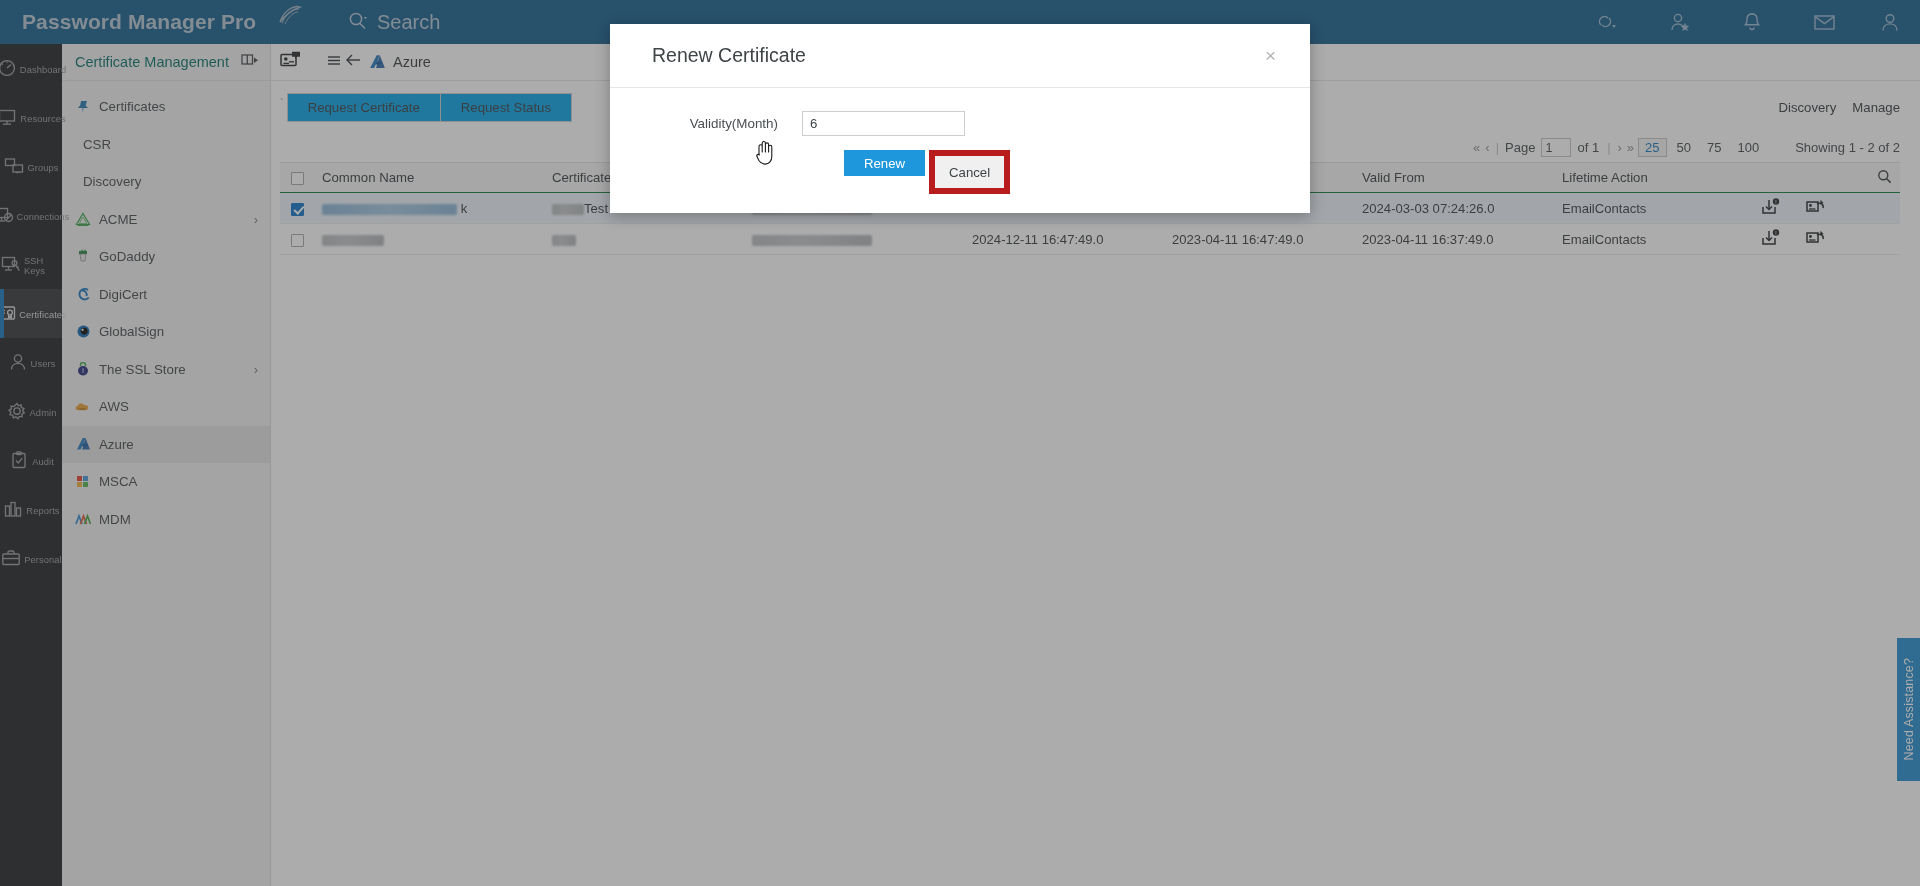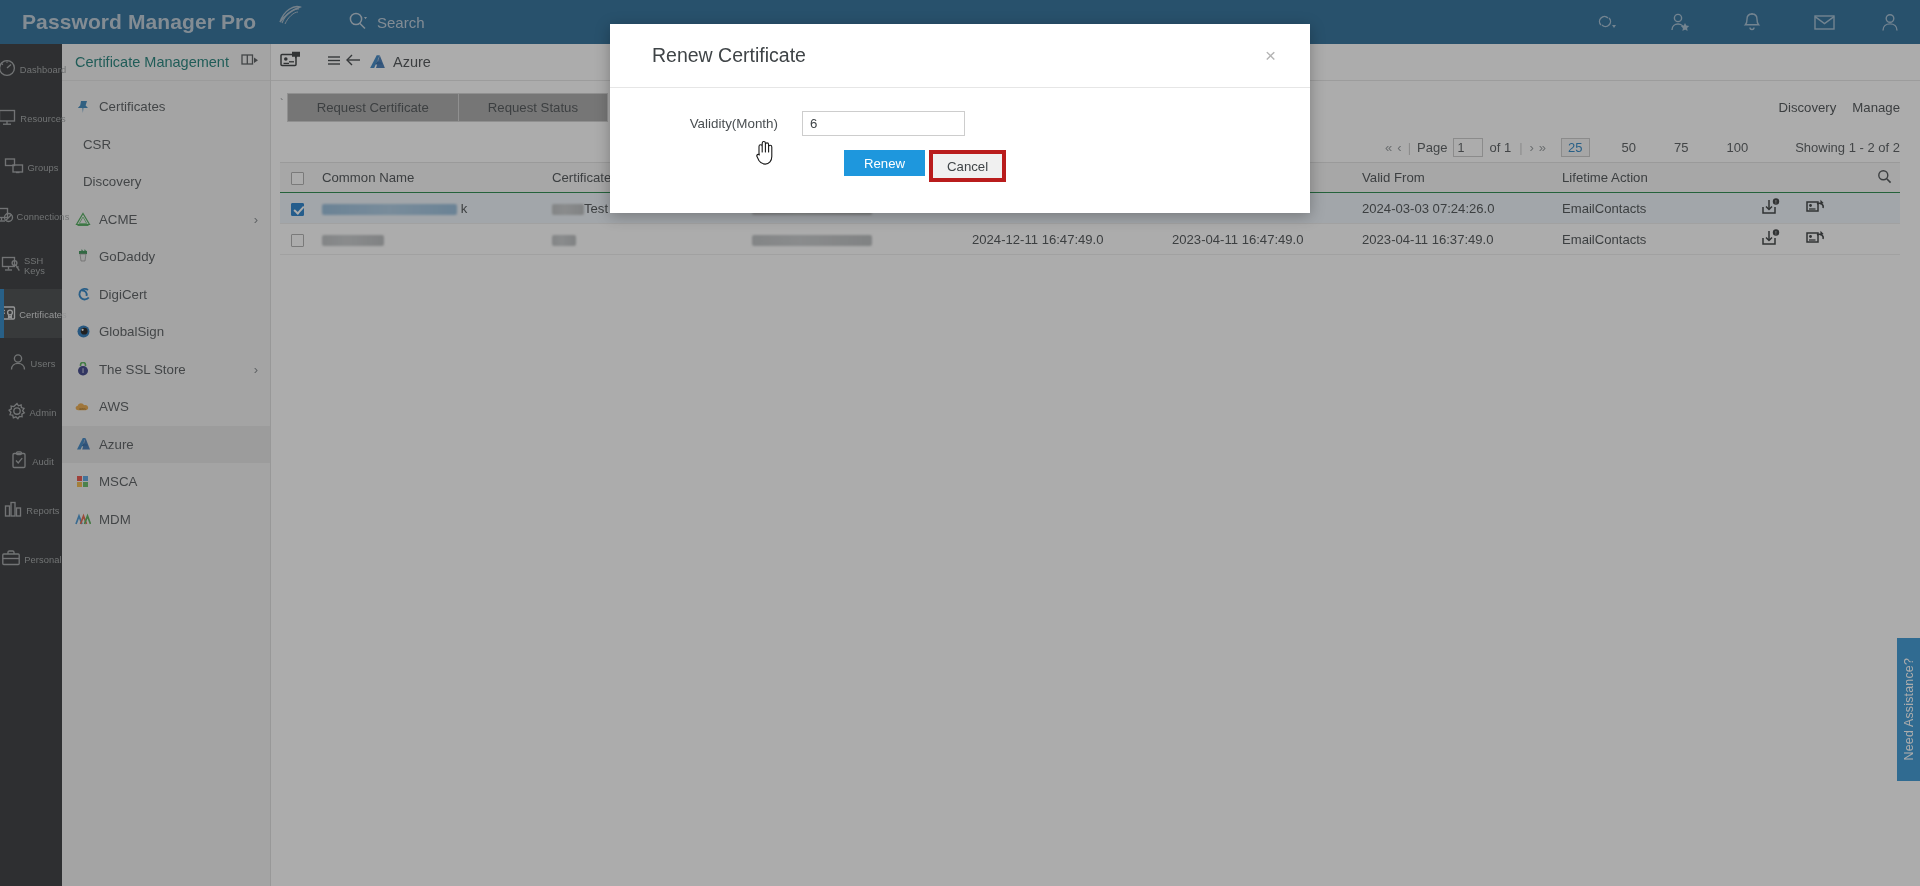--- a/index.html
+++ b/index.html
@@ -24,21 +24,21 @@
     color: #b9c9d5; font-size: 21px; font-weight: 600; letter-spacing: .1px;
     white-space: nowrap;
   }
   .logo-swoosh { margin-left: 2px; position: relative; top: -5px; }
   .search-zone {
     flex: 1; height: 44px; display: flex; align-items: center;
     padding-left: 14px; gap: 10px;
   }
   .search-input {
     background: transparent; border: none; outline: none;
-    color: #cfdbe5; font-size: 15px; font-family: "Liberation Sans", sans-serif;
+    color: #cfdbe5; font-size: 20px; font-family: "Liberation Sans", sans-serif;
     width: 300px;
   }
   .search-input::placeholder { color: #b7c8d6; }
   .top-icons { display: flex; align-items: center; height: 44px; }
   .top-icon {
     width: 72px; height: 44px; display: flex; align-items: center;
     justify-content: center; cursor: pointer;
   }
   .top-icon:last-child { width: 60px; }
 
@@ -99,21 +99,21 @@
   }
   .crumb-ico { display: flex; align-items: center; gap: 3px; cursor: pointer; }
   .crumb-text { font-size: 14.5px; color: #3e4346; }
 
   .toolbar {
     height: 52px; display: flex; align-items: center; padding: 0 20px 0 6px;
     position: relative;
   }
   .tb-dot { color: #767b7e; font-size: 11px; padding: 0 3px 8px 3px; }
   .tb-btn {
-    height: 29px; padding: 0 29px; background: #a3a3a3;
+    height: 29px; padding: 0 20px; background: #0ea5e9;
     border: 1px solid #cfcfcf; font-size: 13.2px; color: #3f4447;
     cursor: pointer; font-family: "Liberation Sans", sans-serif;
     display: flex; align-items: center; margin-right: -1px;
   }
   .tb-right {
     margin-left: auto; display: flex; align-items: center; gap: 16px;
     font-size: 13.2px; color: #3f4447;
   }
   .tb-link { cursor: pointer; }
 
@@ -127,21 +127,21 @@
   }
   .pg-sep { color: #c8c8c8; padding: 0 4px; }
   .pg-label { padding: 0 6px 0 2px; }
   .pg-input {
     width: 30px; height: 19px; border: 1px solid #c6c6c6; background: #fff;
     font-size: 12.5px; color: #4a4f52; text-align: left; padding: 0 3px;
     font-family: "Liberation Sans", sans-serif; outline: none;
   }
   .pg-of { padding: 0 4px 0 6px; text-align: right; }
   .pg-size {
-    padding: 1px 6px; cursor: pointer; color: #4a4f52; margin: 0 13px;
+    padding: 1px 6px; cursor: pointer; color: #4a4f52; margin: 0 2px;
   }
   .pg-size.active {
     color: #1c7cc0; border: 1px solid #c6c6c6; background: #f5f5f5;
   }
   .pg-showing { margin-left: 28px; color: #4a4f52; }
 
   
   .tbl-wrap { padding: 0 20px 0 9px; }
   table.grid { width: 100%; border-collapse: collapse; }
   table.grid thead th {
@@ -206,21 +206,21 @@
     font-size: 13.2px; color: #3f4447; padding: 0 7px; outline: none;
     font-family: "Liberation Sans", sans-serif;
   }
   .btn-row { display: flex; margin-top: 14px; padding-left: 192px; gap: 0; }
   .btn-renew {
     height: 26px; padding: 0 19px; background: #1e97dd; border: 1px solid #1e97dd;
     color: #fff; font-size: 13.2px; cursor: pointer;
     font-family: "Liberation Sans", sans-serif;
   }
   .btn-cancel {
-    height: 32px; padding: 0 14px; background: #f0f0f0; border: 4px solid #b91c1c;
+    height: 44px; padding: 0 14px; background: #f0f0f0; border: 6px solid #b91c1c;
     color: #3f4447; font-size: 13.2px; cursor: pointer; margin-left: 4px;
     font-family: "Liberation Sans", sans-serif;
   }
   .cursor-hand {
     position: absolute; left: 755px; top: 140px; z-index: 30;
     pointer-events: none;
   }
 
   
   .assist {

